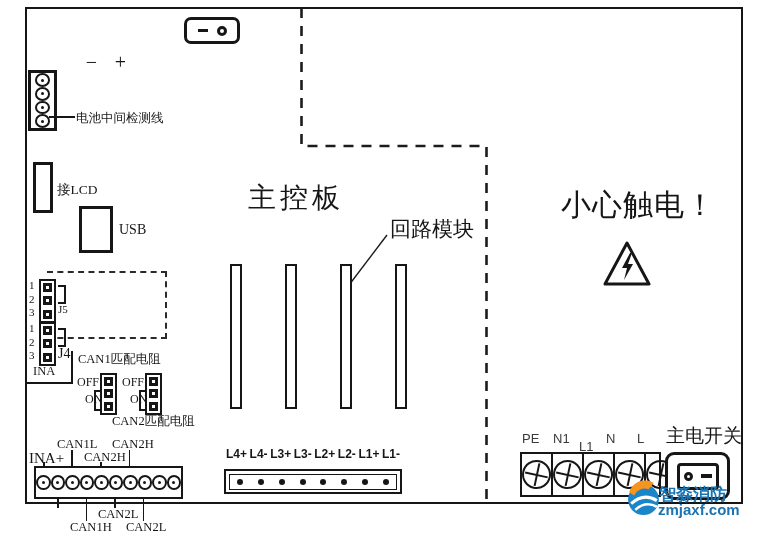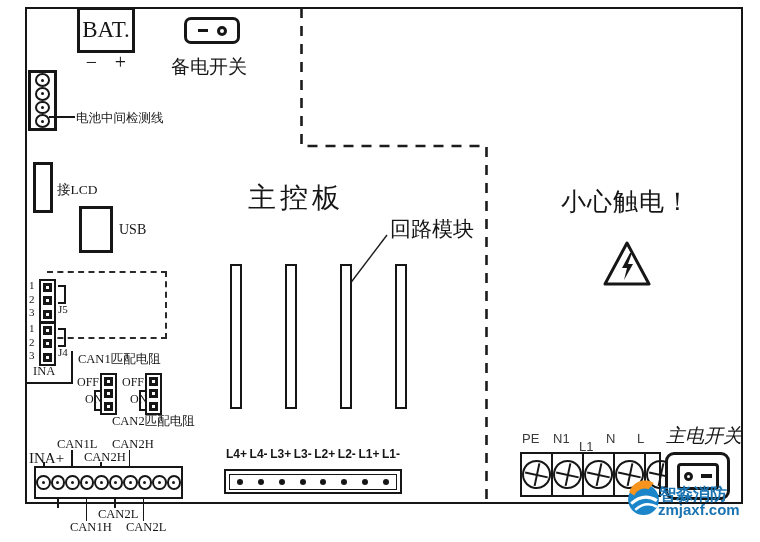--- a/index.html
+++ b/index.html
@@ -40,35 +40,31 @@
 
 <div class="canvas">
 
   <div class="abs bd" style="left:25px;top:7px;width:714px;height:493px;"></div>
 
   <svg class="abs" style="left:0;top:0;" width="760" height="542">
     <polyline points="301.5,8 301.5,146 486.5,146 486.5,501" fill="none" stroke="#1c1c1c" stroke-width="2.6" stroke-dasharray="10 8"></polyline>
     <line x1="387" y1="235" x2="346" y2="289" stroke="#1c1c1c" stroke-width="1.4"></line>
   </svg>
 
-  <div class="abs bd3" style="left:77px;top:7px;width:52px;height:40px;display:flex;align-items:center;justify-content:center;">
-    <span class="cjk" style="font-size:23px;">BAT.</span>
-  </div>
   <div class="abs" style="left:77px;top:51px;width:58px;display:flex;justify-content:space-around;font-size:20px;">
     <span>−</span>
     <span>+</span>
   </div>
 
   <div class="abs rocker" style="left:184px;top:17px;width:56px;height:27px;border-radius:7px;">
     <div style="display:flex;align-items:center;gap:9px;">
       <span class="dash" style="width:10px;height:3px;"></span>
       <span class="ring-sm"></span>
     </div>
   </div>
-  <div class="abs cjk" style="left:171px;top:54px;font-size:19px;">备电开关</div>
 
   <div class="abs bd3" style="left:28px;top:70px;width:23px;height:55px;display:flex;flex-direction:column;justify-content:space-around;align-items:center;">
     <span class="screw"></span>
     <span class="screw"></span>
     <span class="screw"></span>
     <span class="screw"></span>
   </div>
   <div class="abs line" style="left:49px;top:116px;width:26px;height:2px;"></div>
   <div class="abs cjk" style="left:76px;top:110px;font-size:12.5px;">电池中间检测线</div>
 
@@ -97,21 +93,21 @@
     <div>1</div>
     <div>2</div>
     <div>3</div>
   </div>
   <div class="abs pincol" style="left:39px;top:322px;width:17px;height:44px;">
     <span class="pin"></span>
     <span class="pin"></span>
     <span class="pin"></span>
   </div>
   <div class="abs brk-r" style="left:58px;top:328px;width:6px;height:15px;"></div>
-  <div class="abs cjk" style="left:58px;top:346px;font-size:11px;">J4</div>
+  <div class="abs cjk" style="left:58px;top:346px;font-size:14px;">J4</div>
 
   <div class="abs cjk" style="left:33px;top:364px;font-size:12.5px;">INA</div>
   <div class="abs line" style="left:25px;top:382px;width:48px;height:2px;"></div>
   <div class="abs line" style="left:71px;top:351px;width:2px;height:33px;"></div>
 
   <div class="abs cjk" style="left:78px;top:351px;font-size:12.5px;">CAN1匹配电阻</div>
 
   <div class="abs cjk" style="left:77px;top:375px;font-size:12px;">OFF</div>
   <div class="abs cjk" style="left:85px;top:392px;font-size:12px;">ON</div>
   <div class="abs brk-l" style="left:94px;top:390px;width:6px;height:17px;"></div>
@@ -133,21 +129,21 @@
   <div class="abs cjk" style="left:112px;top:413px;font-size:12.5px;text-align:right;">CAN2匹配电阻</div>
 
   <div class="abs cjk" style="left:390px;top:215px;font-size:21px;">回路模块</div>
   <div class="abs cjk" style="left:248px;top:179px;font-size:28px;letter-spacing:4px;">主控板</div>
 
   <div class="abs bd" style="left:230px;top:264px;width:8px;height:141px;"></div>
   <div class="abs bd" style="left:285px;top:264px;width:8px;height:141px;"></div>
   <div class="abs bd" style="left:340px;top:264px;width:8px;height:141px;"></div>
   <div class="abs bd" style="left:395px;top:264px;width:8px;height:141px;"></div>
 
-  <div class="abs cjk" style="left:561px;top:185px;font-size:25px;letter-spacing:1px;">小心触电！</div>
+  <div class="abs cjk" style="left:561px;top:185px;font-size:30px;letter-spacing:1px;">小心触电！</div>
   <svg class="abs" style="left:601px;top:238px;" width="52" height="52" viewBox="0 0 52 52">
     <polygon points="26,5 48,46 4,46" fill="#fff" stroke="#161616" stroke-width="3" stroke-linejoin="round"></polygon>
     <path d="M29 15 L21 30 L26 30 L23 42 L32 26 L27 26 L31 15 Z" fill="#161616"></path>
   </svg>
 
   <div class="abs cjk" style="left:57px;top:437px;font-size:12.5px;">CAN1L</div>
   <div class="abs cjk" style="left:112px;top:437px;font-size:12.5px;">CAN2H</div>
   <div class="abs cjk" style="left:29px;top:450px;font-size:15px;">INA+</div>
   <div class="abs cjk" style="left:84px;top:450px;font-size:12.5px;">CAN2H</div>
 
@@ -238,21 +234,21 @@
         </span>
       </div>
     <div class="pcell">
         <span class="pscrew">
           <span class="h"></span>
           <span class="v"></span>
         </span>
       </div>
   </div>
 
-  <div class="abs cjk" style="left:666px;top:423px;font-size:19px;font-style:italic;">主电开关</div>
+  <div class="abs cjk" style="left:666px;top:423px;font-size:19px;">主电开关</div>
   <div class="abs rocker" style="left:665px;top:452px;width:65px;height:48px;">
     <div class="rocker-inner" style="width:42px;height:27px;">
       <span class="ring"></span>
       <span class="dash"></span>
     </div>
   </div>
 
   <svg class="abs" style="left:625px;top:479px;" width="37" height="37" viewBox="0 0 36 36">
     <circle cx="18" cy="20" r="15" fill="#1a86c9"></circle>
     <path d="M6 24 Q18 13 31 21" stroke="#fff" stroke-width="3" fill="none"></path>

